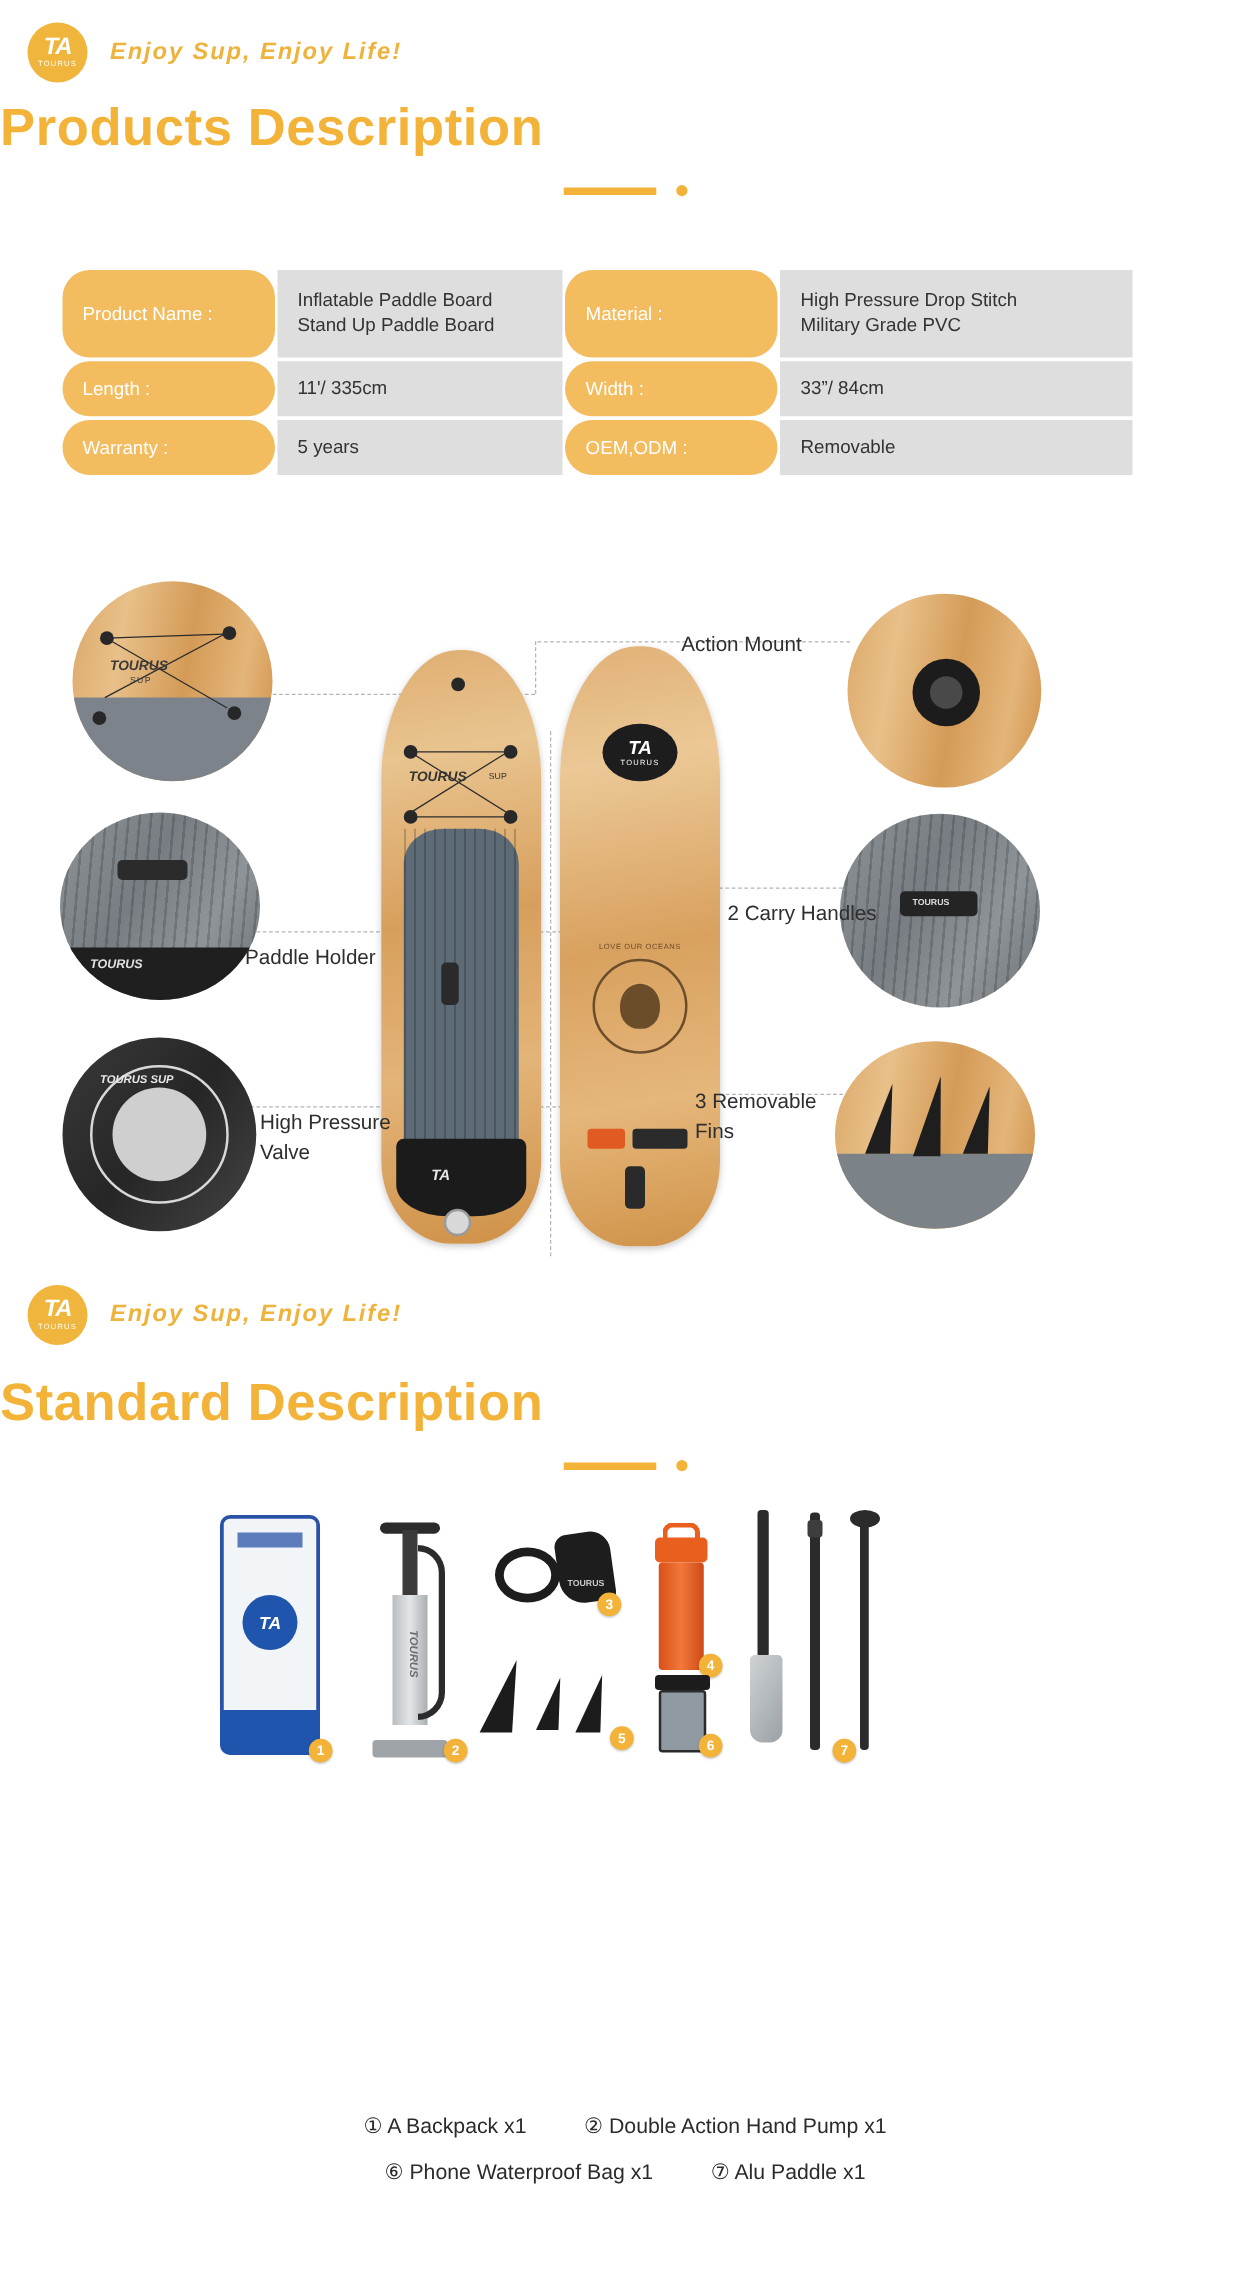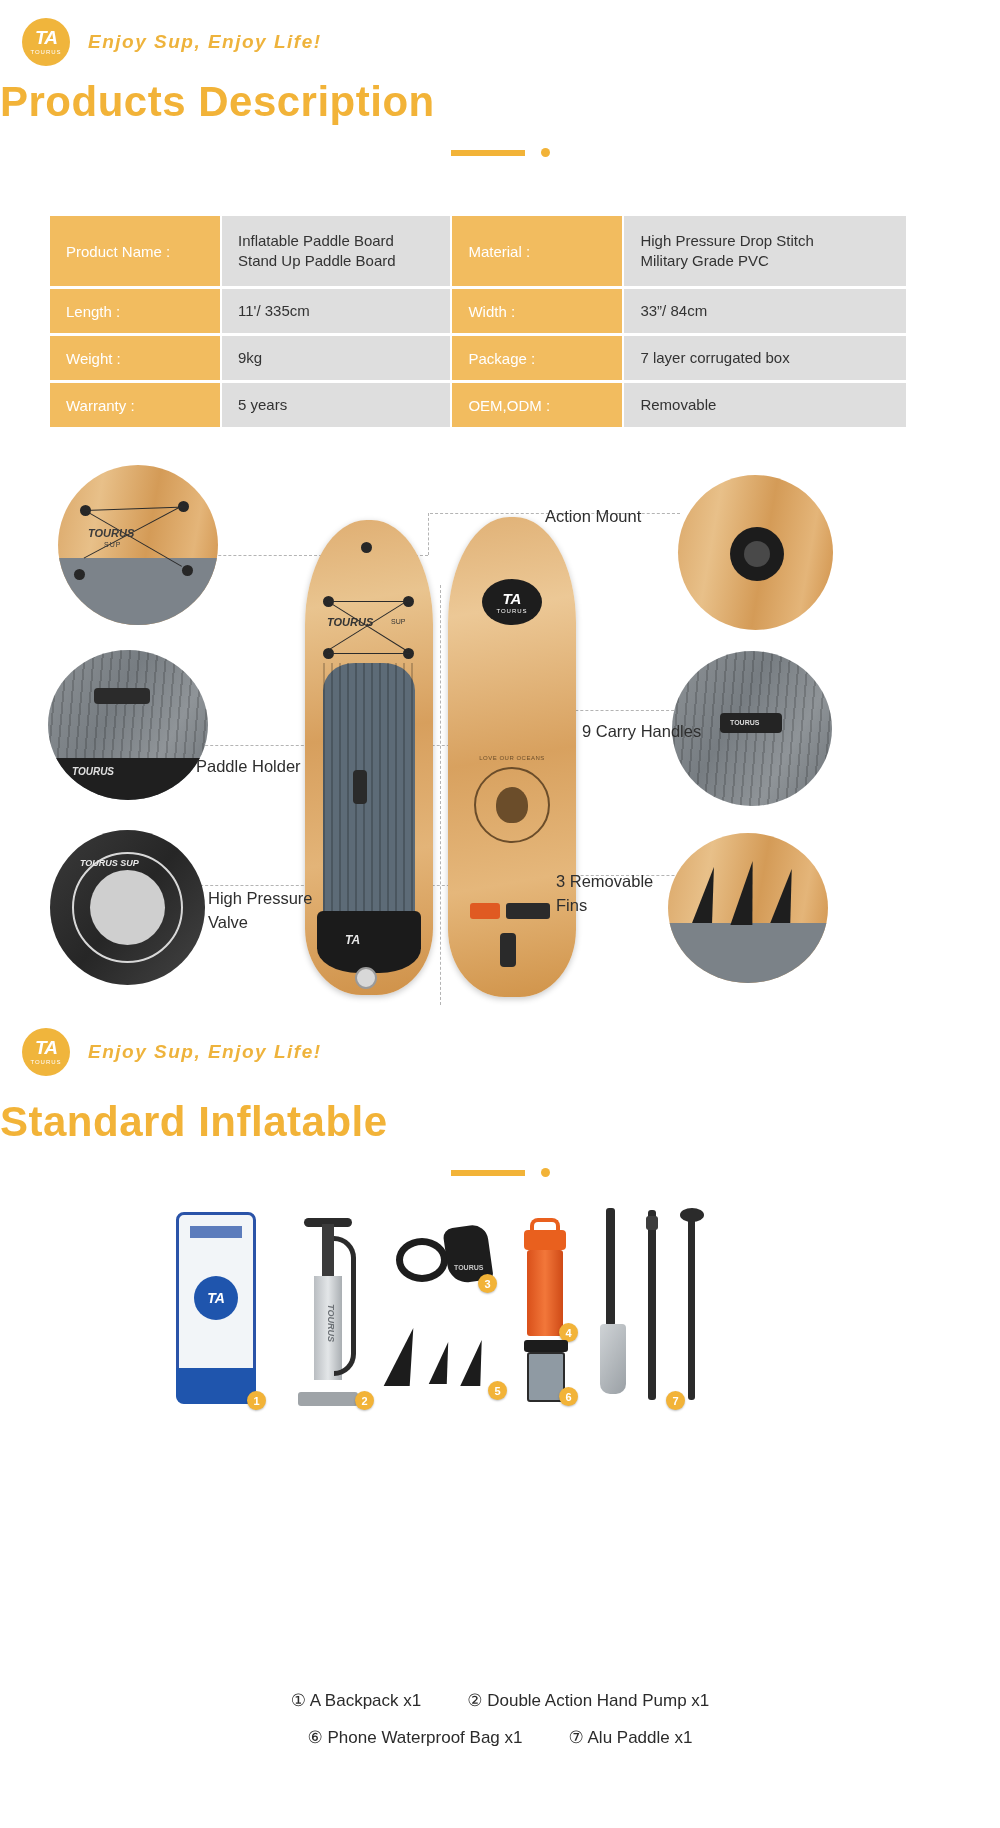--- a/index.html
+++ b/index.html
@@ -41,21 +41,21 @@
   .divider .bar { width:74px; height:6px; background:#f2b338; }
   .divider .dot { width:9px; height:9px; border-radius:50%; background:#f2b338; }
 
   
   .spec-table {
     position:absolute; left:48px; top:213px; width:860px;
     border-collapse:separate; border-spacing:2px 3px; table-layout:fixed;
   }
   .spec-table td { height:44px; padding:6px 16px; vertical-align:middle; }
   .spec-table td.k {
-    background:#f2bc5f; color:#ffffff; font-size:15px; width:160px;
+    background:#f2bc5f; color:#ffffff; font-size:15px; width:160px;border-radius:22px;
   }
   .spec-table td.v {
     background:#dedede; color:#333333; font-size:15px; line-height:1.35;
   }
   .spec-table tr.tall td { height:70px; }
   .spec-table td.v.w1 { width:215px; }
   .spec-table td.v.w2 { width:265px; }
 
   
   .features { position:absolute; left:0; top:455px; width:1000px; height:545px; }
@@ -139,26 +139,20 @@
 Stand Up Paddle Board</span></td>
         <td class="k">Material :</td>
         <td class="v w2" style="white-space:pre-line"><span>High Pressure Drop Stitch
 Military Grade PVC</span></td>
       </tr>
       <tr>
         <td class="k">Length :</td>
         <td class="v w1">11'/ 335cm</td>
         <td class="k">Width :</td>
         <td class="v w2">33”/ 84cm</td>
-      </tr>
-      <tr>
-        <td class="k">Weight :</td>
-        <td class="v w1">9kg</td>
-        <td class="k">Package :</td>
-        <td class="v w2">7 layer corrugated box</td>
       </tr>
       <tr>
         <td class="k">Warranty :</td>
         <td class="v w1">5 years</td>
         <td class="k">OEM,ODM :</td>
         <td class="v w2">Removable</td>
       </tr>
     </tbody>
   </table>
 
@@ -247,36 +241,36 @@
       <div style="position:absolute; left:26px; top:250px; width:76px; height:76px; border-radius:50%; border:2px solid #6b4d2a;"></div>
       <div style="position:absolute; left:48px; top:270px; width:32px; height:36px; border-radius:50% 50% 45% 45%; background:#6b4d2a;"></div>
       <div style="position:absolute; left:16px; top:238px; width:96px; text-align:center; color:#6b4d2a; font-size:6px; letter-spacing:.5px;">LOVE OUR OCEANS</div>
       <div style="position:absolute; left:22px; bottom:78px; width:30px; height:16px; background:#e05a22; border-radius:3px;"></div>
       <div style="position:absolute; left:58px; bottom:78px; width:44px; height:16px; background:#2b2b2b; border-radius:3px;"></div>
       <div style="position:absolute; left:52px; bottom:30px; width:16px; height:34px; background:#2a2a2a; border-radius:4px;"></div>
     </div>
 
     <div class="feat-label" style="left:545px; top:50px;">Action Mount</div>
     <div class="feat-label" style="left:196px; top:300px;">Paddle Holder</div>
-    <div class="feat-label" style="left:582px; top:265px;">9 Carry Handles</div>
+    <div class="feat-label" style="left:582px; top:265px;">2 Carry Handles</div>
     <div class="feat-label" style="left:208px; top:432px; white-space:pre-line;">High Pressure
 Valve</div>
     <div class="feat-label" style="left:556px; top:415px; white-space:pre-line;">3 Removable
 Fins</div>
   </div>
 
   <div class="brandbar mid">
     <div class="logo-circle">
       <span class="logo-mark">TA</span>
       <span class="logo-word">TOURUS</span>
     </div>
     <div class="tagline">Enjoy Sup, Enjoy Life!</div>
   </div>
 
-  <div class="section-title title-accessories">Standard Inflatable</div>
+  <div class="section-title title-accessories">Standard Description</div>
   <div class="divider d2">
     <span class="bar"></span>
     <span class="dot"></span>
   </div>
 
   <div class="accessories">
 
     <div class="acc" style="left:176px; top:12px; width:80px; height:192px;">
       <div style="position:absolute; inset:0; background:#f2f5f8; border:3px solid #2a53a8; border-radius:8px 8px 10px 10px;"></div>
       <div style="position:absolute; left:14px; top:14px; width:52px; height:12px; background:#2a53a8; opacity:.75;"></div>

